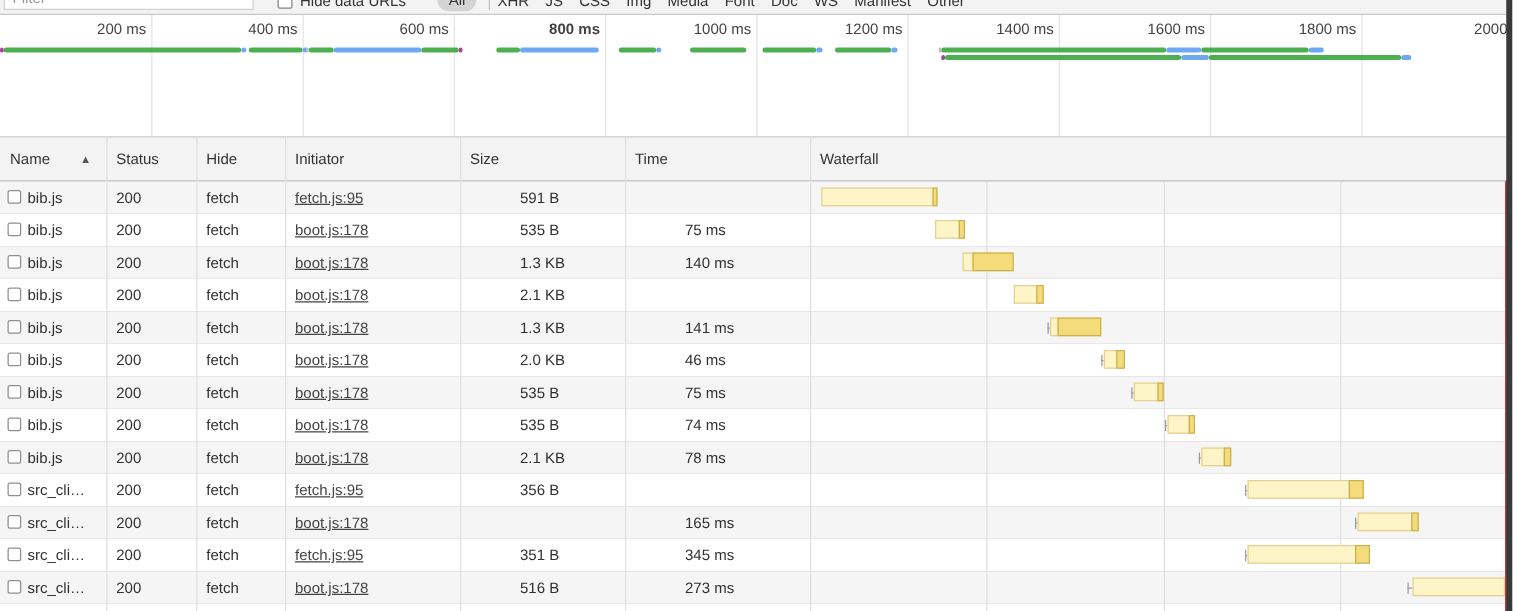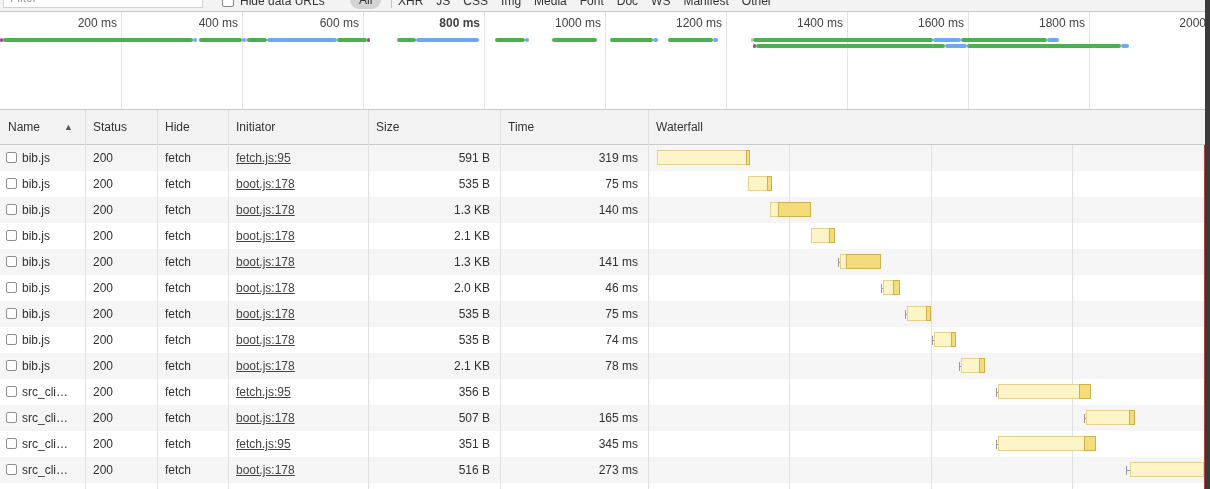--- a/index.html
+++ b/index.html
@@ -32,21 +32,21 @@
   .th{position:absolute;top:0;height:34px;line-height:34px;padding-left:8px;box-sizing:border-box;white-space:nowrap;}
   .sort-ico{position:absolute;left:64px;top:0;font-size:9px;color:#555;}
   .tbody{position:absolute;top:35px;left:0;width:1210px;height:344px;overflow:hidden;}
   .stripe{position:absolute;left:0;width:1210px;height:26px;}
   .wf-grid{position:absolute;top:0;width:1px;height:344px;background:#e0e0e0;}
   .netrow{position:absolute;left:0;width:1210px;height:26px;line-height:26px;}
   .cell{position:absolute;top:0;height:26px;white-space:nowrap;overflow:hidden;box-sizing:border-box;}
   .rowchk{position:absolute;left:6px;top:7px;width:11px;height:11px;background:#fff;
     border:1px solid #8f8f8f;border-radius:2px;box-sizing:border-box;}
   .initiator-link{color:#444;text-decoration:underline;cursor:pointer;}
-  .num{text-align:right;}
+  .num{text-align:left;margin-left:48px;}
   .wf-tick{position:absolute;top:9px;width:1px;height:9px;background:#9b9b9b;}
   .wf-conn{position:absolute;top:13px;height:1px;background:#9b9b9b;}
   .wf-bar{position:absolute;top:5px;height:15px;box-sizing:border-box;}
   .col-div{position:absolute;top:0;width:1px;height:379px;background:#e0e0e0;}
   .load-line{position:absolute;width:2px;}
   .edge-strip{position:absolute;top:0;width:5px;height:489px;background:#3a3a3a;}
 </style>
 </head>
 <body>
 
@@ -154,21 +154,20 @@
         <div class="wf-grid" style="left: 789px;"></div>
         <div class="wf-grid" style="left: 930.5px;"></div>
         <div class="wf-grid" style="left: 1072px;"></div>
         <div class="netrow" style="top: 0px;">
           <div class="rowchk"></div>
           <div class="cell" style="left: 22px; width: 60px;">bib.js</div>
           <div class="cell" style="left: 93px; width: 60px;">200</div>
           <div class="cell" style="left: 165px; width: 60px;">fetch</div>
           <div class="cell" style="left: 236px; width: 128px;"><span class="initiator-link">fetch.js:95</span></div>
           <div class="cell num" style="left: 368px; width: 122px;">591 B</div>
-          <div class="cell num" style="left: 500px; width: 138px;">319 ms</div>
           <div class="wf-bar" style="left: 657.405px; width: 89.145px; background: rgb(253, 244, 200); border: 1px solid rgb(227, 208, 147);"></div>
           <div class="wf-bar" style="left: 745.55px; width: 4.113px; background: rgb(244, 220, 123); border: 1px solid rgb(204, 176, 84);"></div>
         </div>
         <div class="netrow" style="top: 26px;">
           <div class="rowchk"></div>
           <div class="cell" style="left: 22px; width: 60px;">bib.js</div>
           <div class="cell" style="left: 93px; width: 60px;">200</div>
           <div class="cell" style="left: 165px; width: 60px;">fetch</div>
           <div class="cell" style="left: 236px; width: 128px;"><span class="initiator-link">boot.js:178</span></div>
           <div class="cell num" style="left: 368px; width: 122px;">535 B</div>
@@ -273,21 +272,20 @@
           <div class="wf-conn" style="left: 996.156px; width: 2px;"></div>
           <div class="wf-bar" style="left: 998.137px; width: 82.07px; background: rgb(253, 244, 200); border: 1px solid rgb(227, 208, 147);"></div>
           <div class="wf-bar" style="left: 1079.21px; width: 12.037px; background: rgb(244, 220, 123); border: 1px solid rgb(204, 176, 84);"></div>
         </div>
         <div class="netrow" style="top: 260px;">
           <div class="rowchk"></div>
           <div class="cell" style="left: 22px; width: 60px;">src_cli…</div>
           <div class="cell" style="left: 93px; width: 60px;">200</div>
           <div class="cell" style="left: 165px; width: 60px;">fetch</div>
           <div class="cell" style="left: 236px; width: 128px;"><span class="initiator-link">boot.js:178</span></div>
-          <div class="cell num" style="left: 368px; width: 122px;">507 B</div>
           <div class="cell num" style="left: 500px; width: 138px;">165 ms</div>
           <div class="wf-tick" style="left: 1084.17px;"></div>
           <div class="wf-conn" style="left: 1084.17px; width: 2px;"></div>
           <div class="wf-bar" style="left: 1086.15px; width: 44.148px; background: rgb(253, 244, 200); border: 1px solid rgb(227, 208, 147);"></div>
           <div class="wf-bar" style="left: 1129.3px; width: 6.094px; background: rgb(244, 220, 123); border: 1px solid rgb(204, 176, 84);"></div>
         </div>
         <div class="netrow" style="top: 286px;">
           <div class="rowchk"></div>
           <div class="cell" style="left: 22px; width: 60px;">src_cli…</div>
           <div class="cell" style="left: 93px; width: 60px;">200</div>

